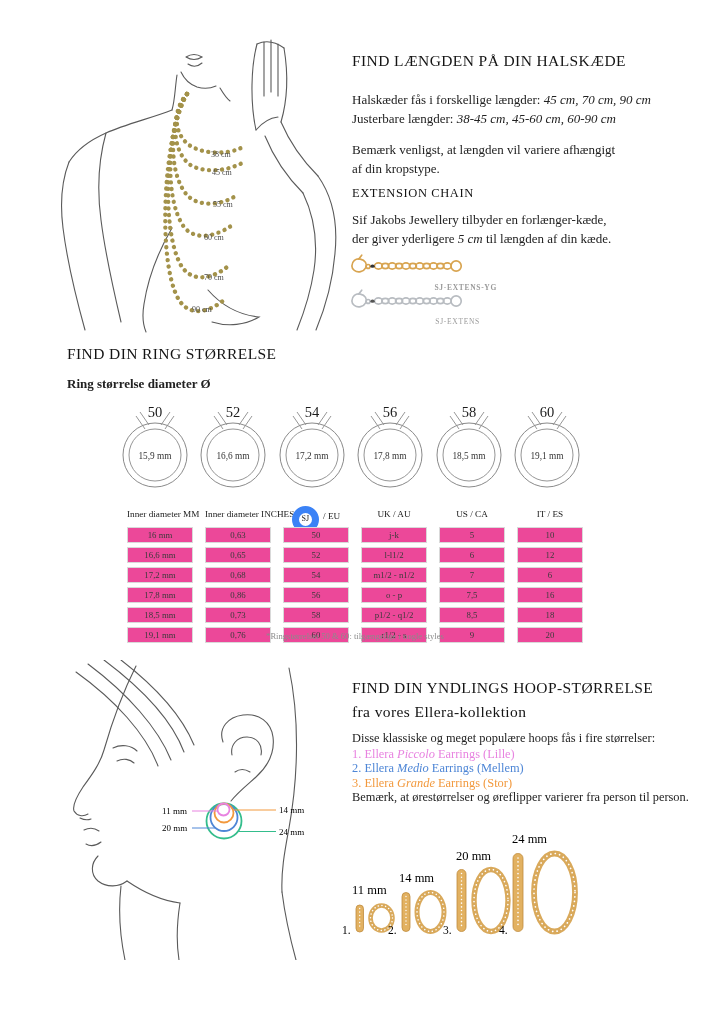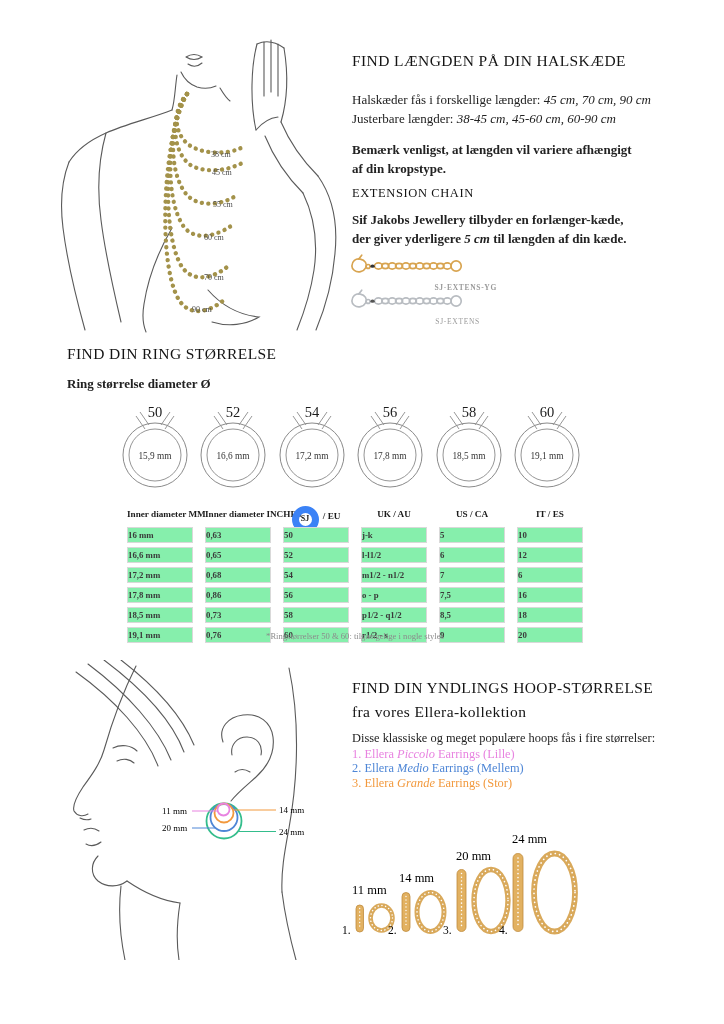--- a/index.html
+++ b/index.html
@@ -1,28 +1,28 @@
 <!DOCTYPE html>
 <html><head>
 <meta charset="utf-8">
 <style>
   html,body{margin:0;padding:0;background:#fff;}
   body{width:724px;height:1024px;position:relative;overflow:hidden;
        font-family:"Liberation Serif","DejaVu Serif",serif;color:#1f1f1f;}
   .abs{position:absolute;}
   .sec-title{font-size:15.5px;letter-spacing:.4px;color:#141414;}
   .body-txt{font-size:13px;line-height:19px;color:#222;}
-  .pre{white-space:pre-line;font-weight:bold;}
+  .pre{white-space:pre-line;}
   .em{font-style:italic;}
   .sub-title{font-size:12.5px;letter-spacing:.6px;color:#141414;}
   .sku{font-size:7.5px;letter-spacing:.7px;color:#9a9a9a;text-align:right;}
   .ringrow{display:flex;justify-content:space-between;}
-  .sizetable{display:grid;grid-template-columns:repeat(6,66px);column-gap:12px;row-gap:4px;font-weight:bold;}
+  .sizetable{display:grid;grid-template-columns:repeat(6,66px);column-gap:12px;row-gap:4px;}
   .th{font-size:9.2px;text-align:center;white-space:nowrap;color:#1b1b1b;height:17px;line-height:17px;}
-  .td{border:1px solid #d9d9d9;height:14px;line-height:14px;font-size:8.8px;text-align:left;color:#3a3a3a;background:#86efac;}
+  .td{border:1px solid #d9d9d9;height:14px;line-height:14px;font-size:8.8px;text-align:center;color:#3a3a3a;background:#ec4899;}
   .sj-badge{display:inline-block;width:13px;height:13px;line-height:12px;border:7px solid #3b82f6;border-radius:50%;
             font-size:8px;text-align:center;vertical-align:-2px;margin-right:2px;}
   .footnote{font-size:8.6px;color:#8b8b8b;text-align:center;}
   .hoop-line{font-size:12.4px;line-height:14.3px;}
   .c1{color:#e883e0;} .c2{color:#4e86d6;} .c3{color:#f2993d;} .c4{color:#34bd8c;}
   svg text{font-family:"Liberation Serif","DejaVu Serif",serif;}
   .sketch{stroke:#5a5a5a;stroke-width:1.1;fill:none;stroke-linecap:round;}
   .beadlbl{font-size:8px;fill:#4a4a4a;}
   .ringnum{font-size:14.5px;fill:#1c1c1c;}
   .ringmm{font-size:9.3px;fill:#333;}
@@ -291,20 +291,21 @@
   <span>FIND DIN YNDLINGS HOOP-STØRRELSE</span><br>
   <span>fra vores Ellera-kollektion</span>
 </div>
 
 <div class="abs hoop-line" style="left:352px;top:731px;width:366px;color:#222;">Disse klassiske og meget populære hoops fås i fire størrelser:</div>
 
 <div class="abs" style="left:352px;top:747px;width:366px;">
   <div class="hoop-line c1"><span>1. Ellera </span><span class="em">Piccolo</span><span> Earrings (Lille)</span></div>
   <div class="hoop-line c2"><span>2. Ellera </span><span class="em">Medio</span><span> Earrings (Mellem)</span></div>
   <div class="hoop-line c3"><span>3. Ellera </span><span class="em">Grande</span><span> Earrings (Stor)</span></div>
+  <div class="hoop-line" style="color:#222;">Bemærk, at ørestørrelser og øreflipper varierer fra person til person.</div>
 </div>
 
 <svg class="abs" style="left:340px;top:828px;" width="384" height="115" viewBox="0 0 384 115">
 
   <g>
     <rect x="16" y="77" width="7.5" height="27" rx="3.7" fill="#e2b161" stroke="#c08c3c" stroke-width="0.8"></rect>
     <path d="M19.7,80.5 V101" stroke="#fff" stroke-width="1.4" stroke-dasharray="0.1 3.4" stroke-linecap="round" fill="none"></path>
     <ellipse cx="41.5" cy="90" rx="11" ry="12.5" fill="none" stroke="#d9a95b" stroke-width="4.6"></ellipse>
     <ellipse cx="41.5" cy="90" rx="11" ry="12.5" fill="none" stroke="#fff" stroke-width="1.5" stroke-dasharray="0.1 3.6" stroke-linecap="round"></ellipse>
   </g>

